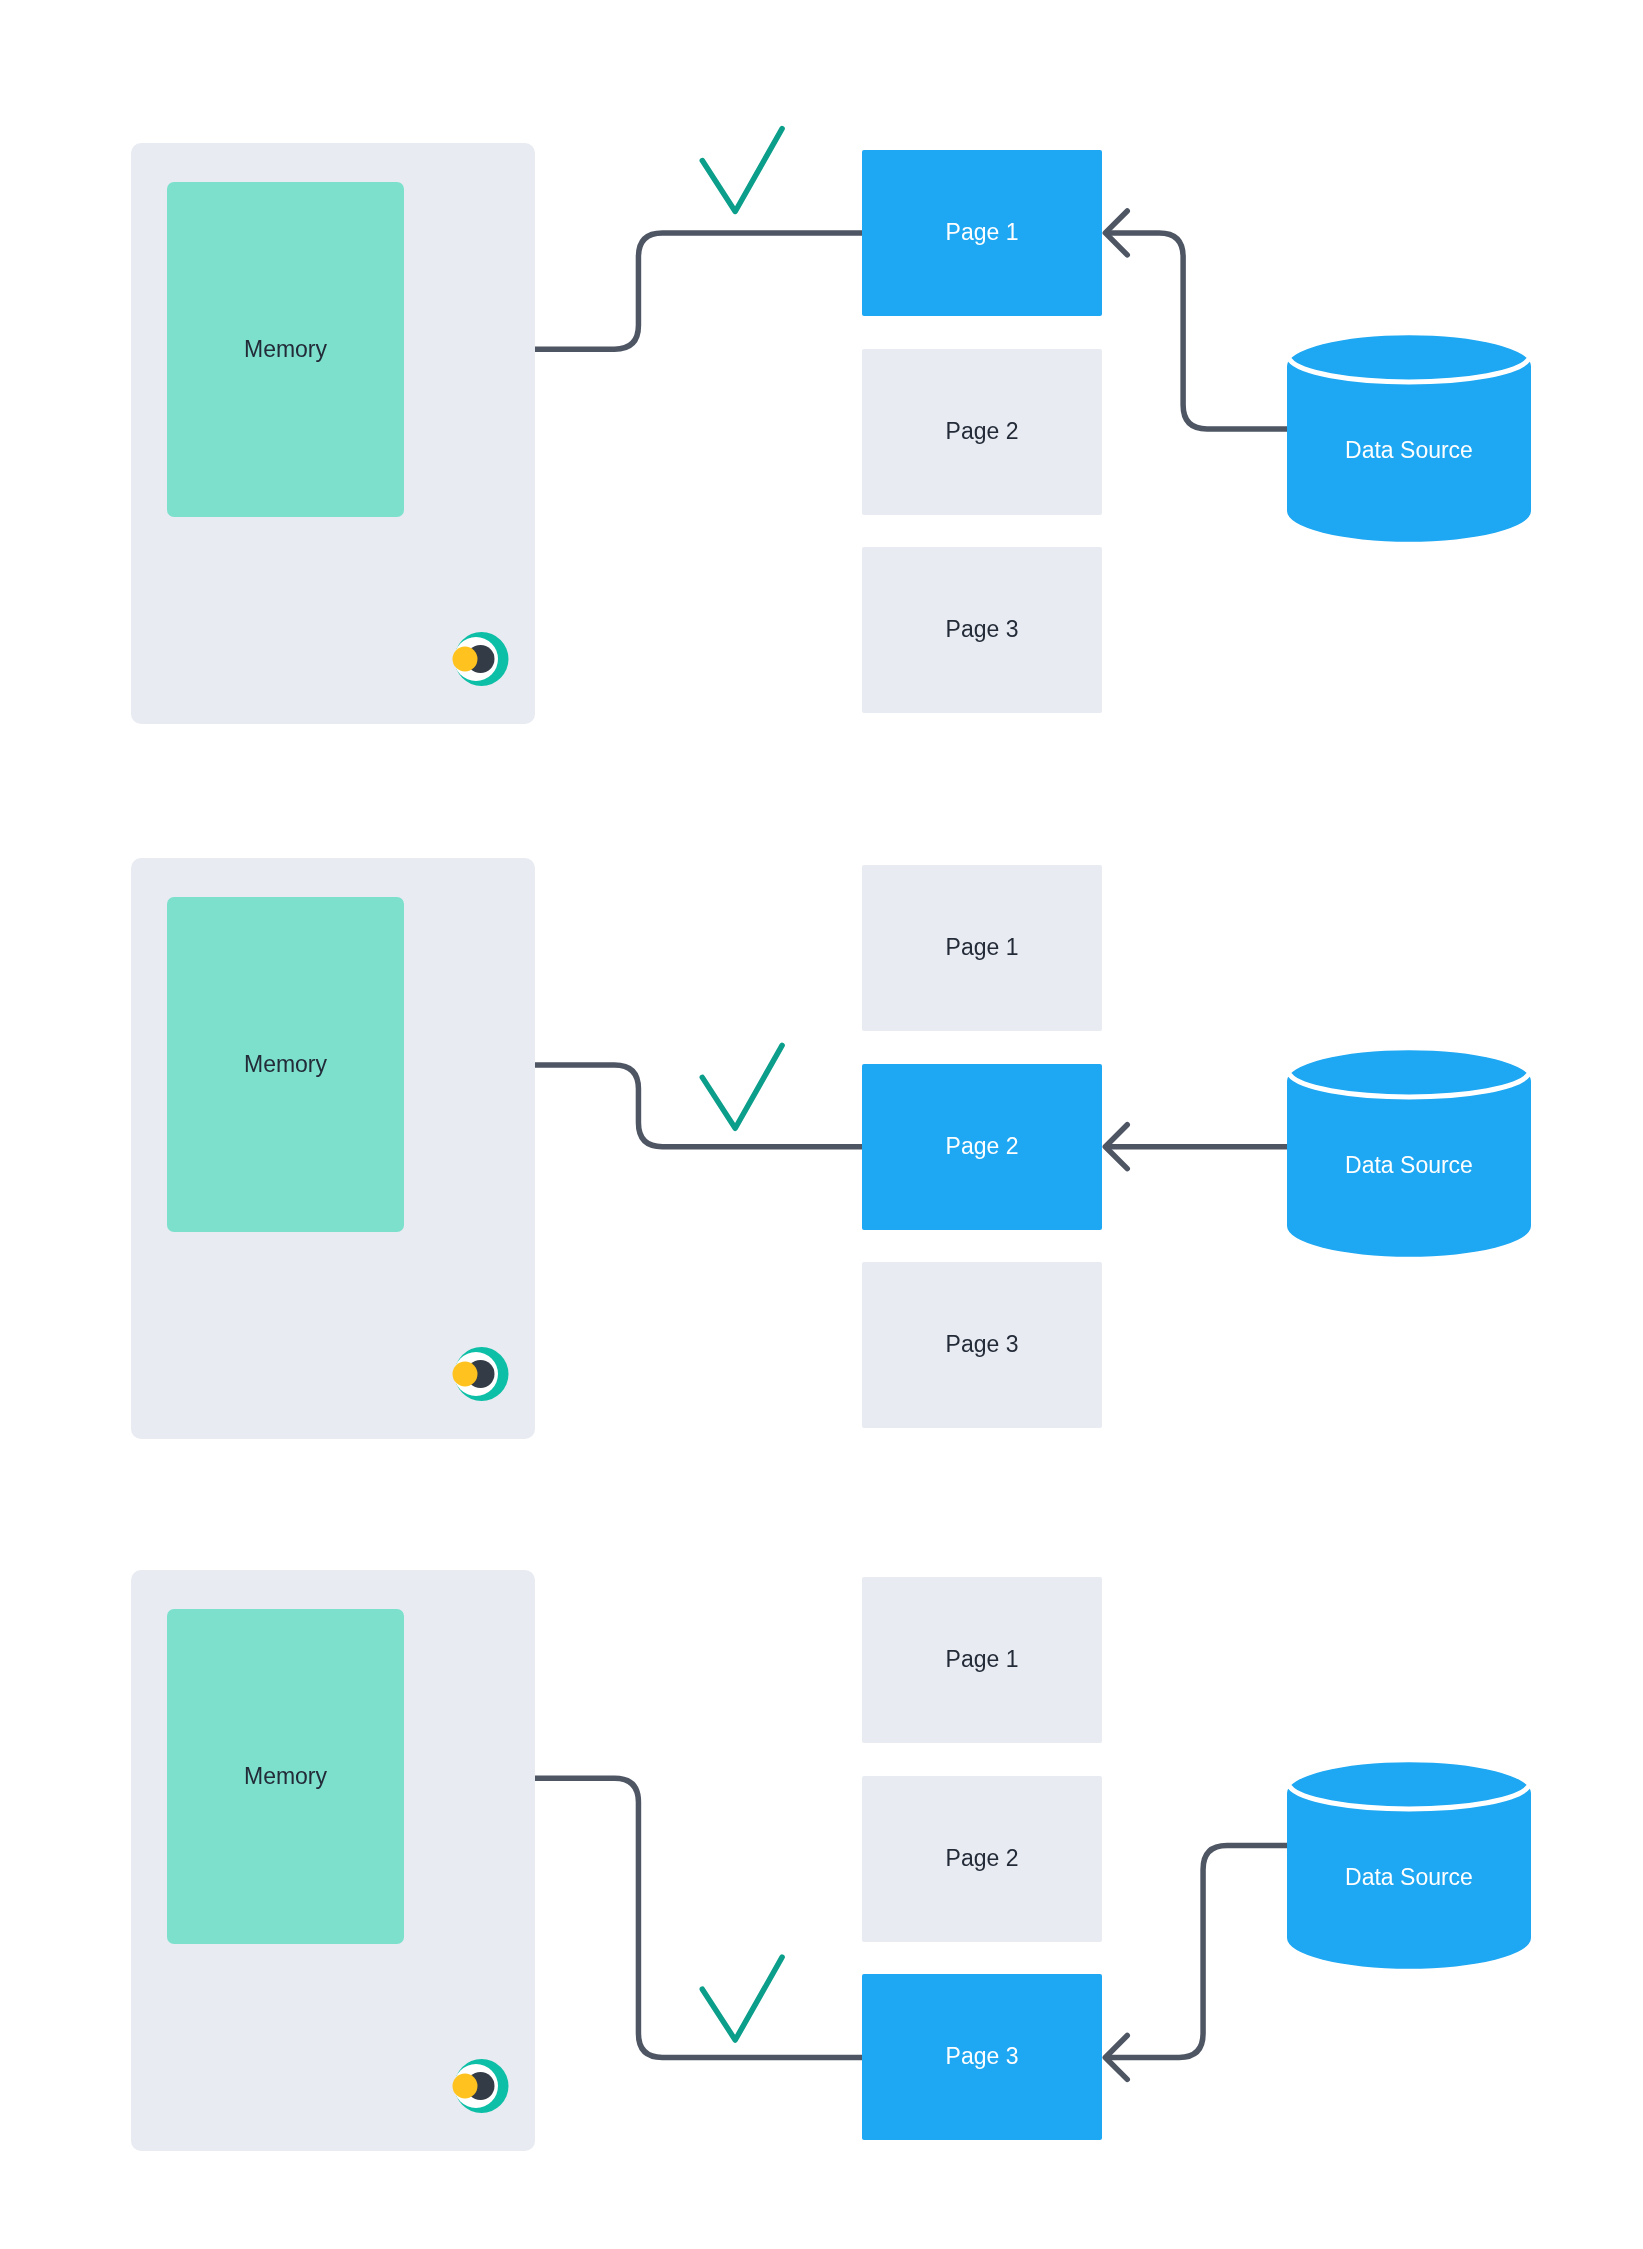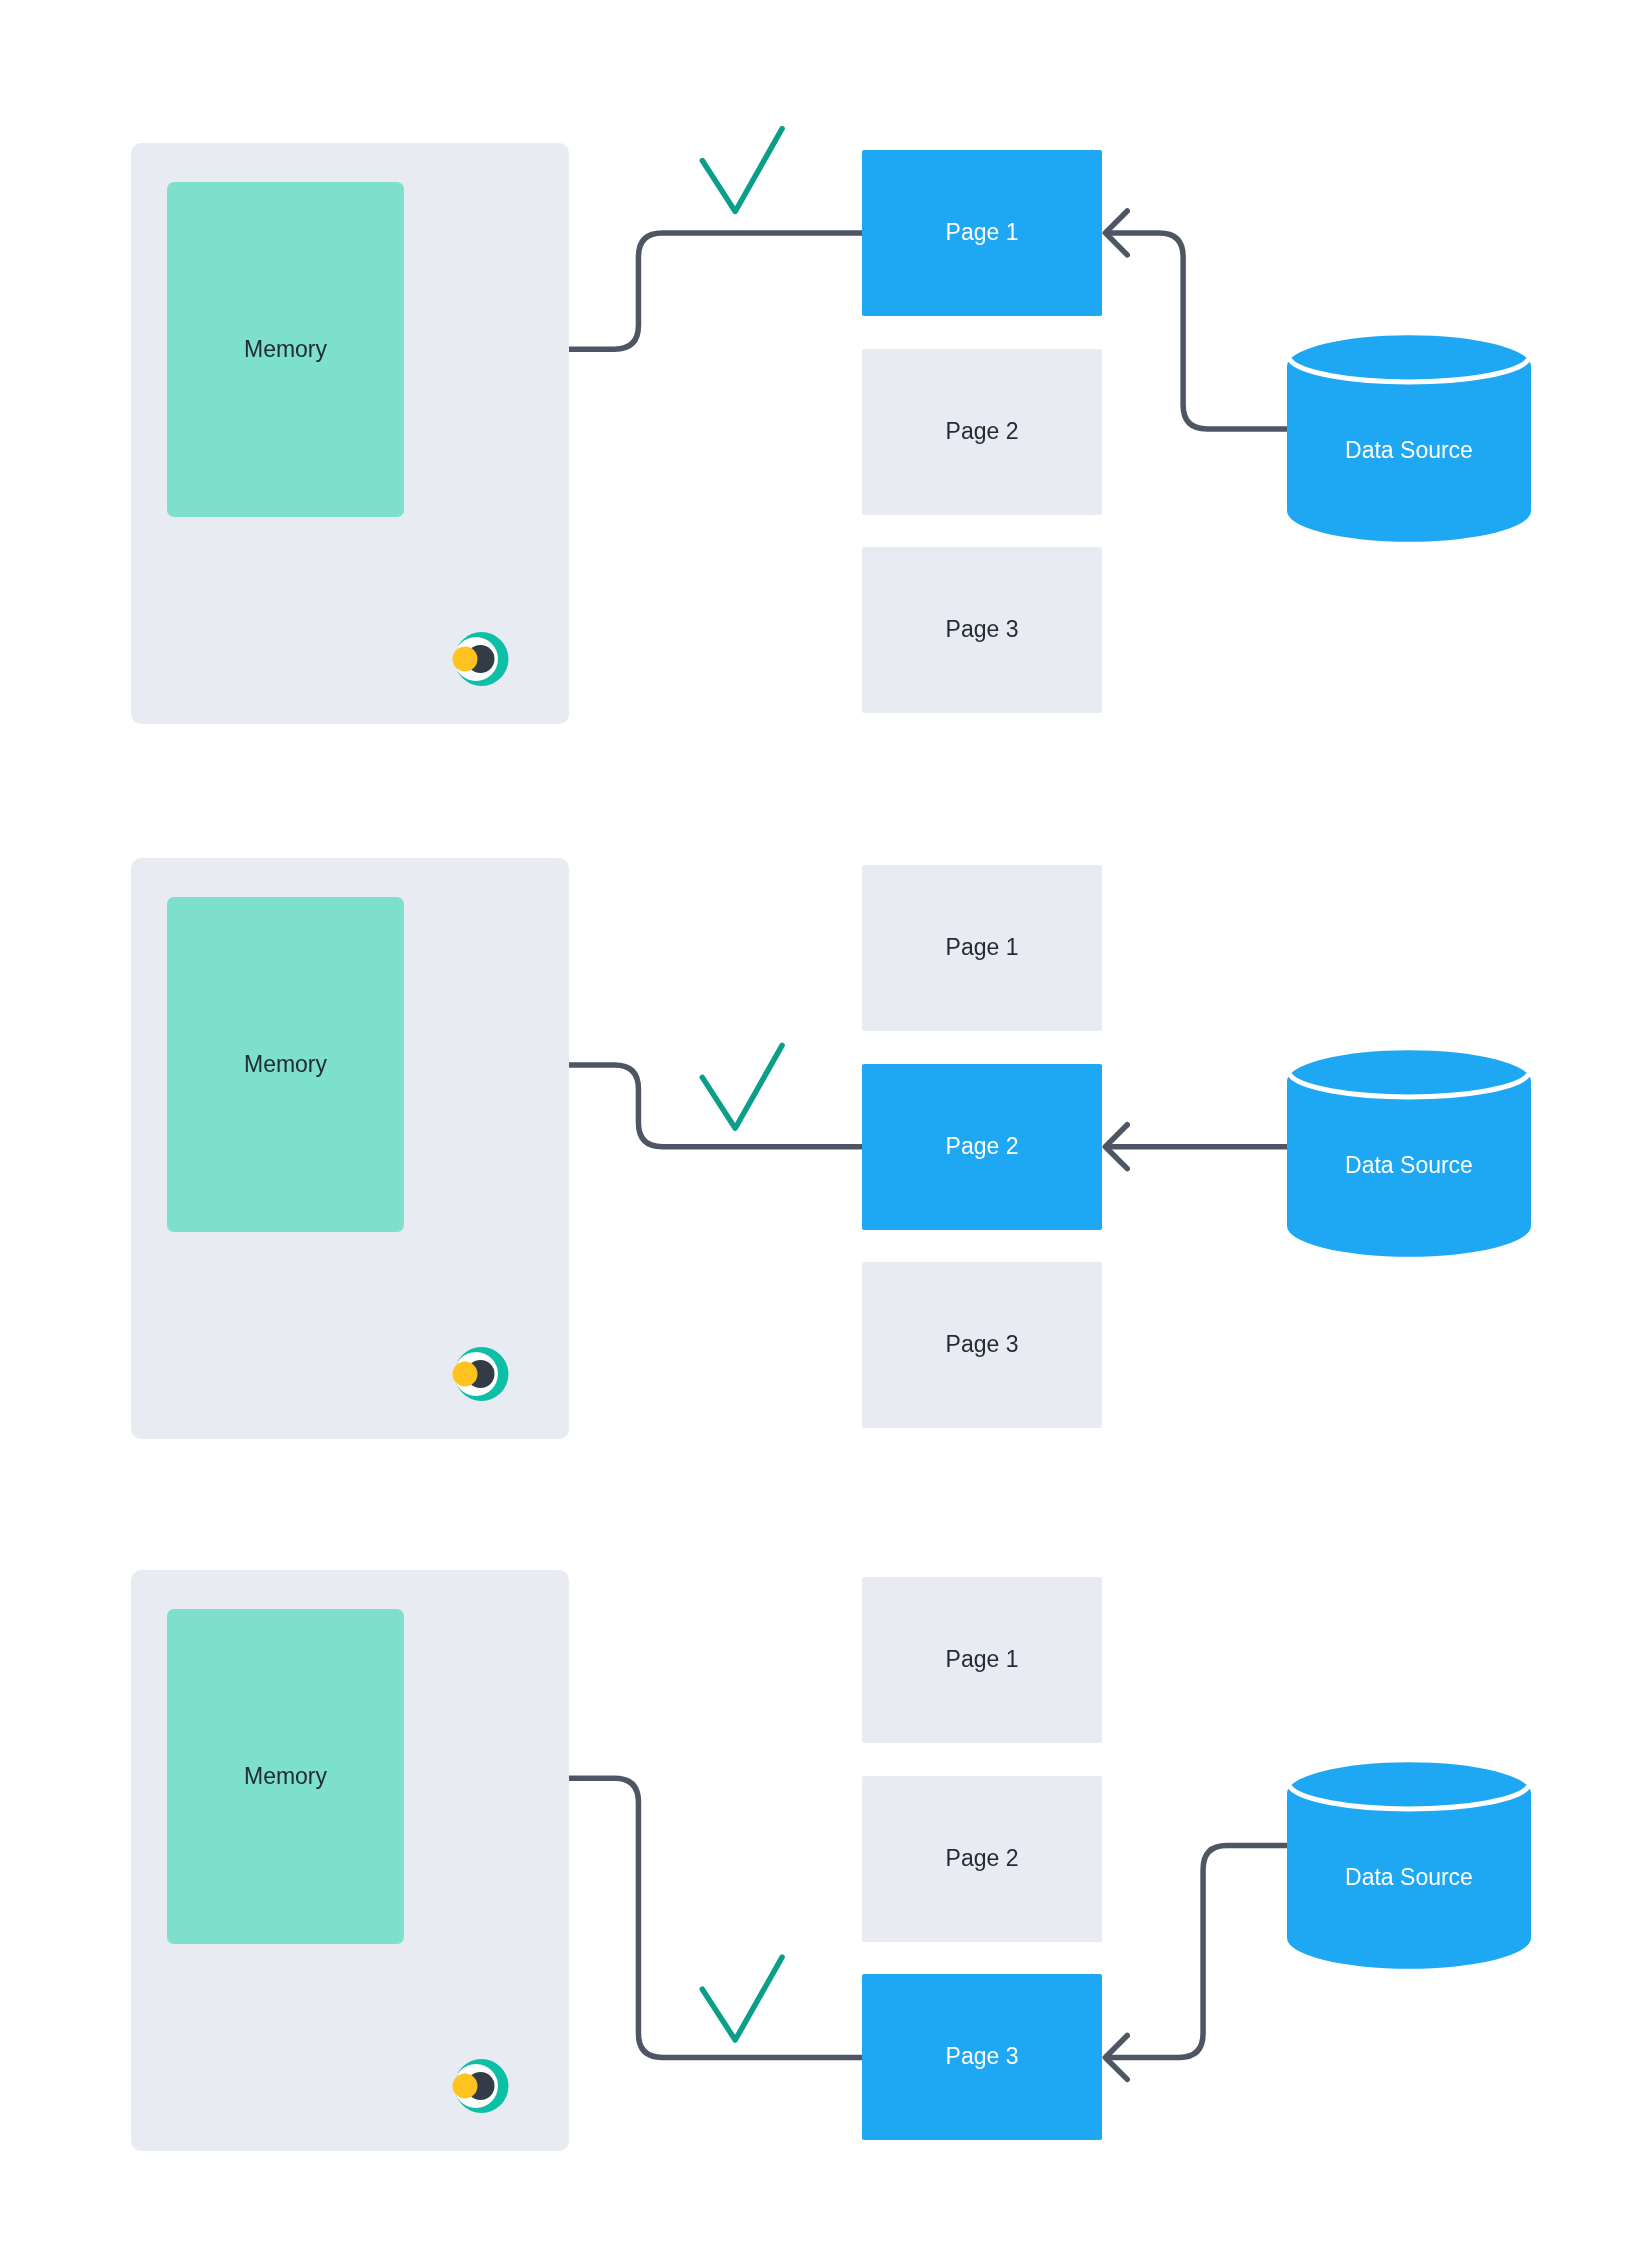--- a/index.html
+++ b/index.html
@@ -17,21 +17,21 @@
   .check{fill:none;stroke:var(--checkmark,#0B9E8A);stroke-width:11px;stroke-linecap:round;stroke-linejoin:round;}
 
   
   .row{position:absolute;left:0;top:0;width:100%;height:0;}
   .row--2{top:715px;}
   .row--3{top:1427px;}
 
   
   .memory-panel{
     position:absolute;left:131px;top:143px;width:404px;height:581px;
-    border-radius:10px;background:var(--panel-bg,#E8EBF1);padding-left:34px;
+    border-radius:10px;background:var(--panel-bg,#E8EBF1);
   }
   .memory-box{
     position:absolute;left:36px;top:39px;width:237px;height:335px;
     border-radius:7px;background:var(--memory-box-bg,#7CE0CD);
     display:flex;align-items:center;justify-content:center;
   }
   .logo{position:absolute;left:320px;top:487px;width:59px;height:59px;}
   .logo-teal{fill:var(--logo-teal,#0DBFA6);}
   .logo-punch{fill:#ffffff;}
   .logo-dark{fill:var(--logo-dark,#333B47);}

